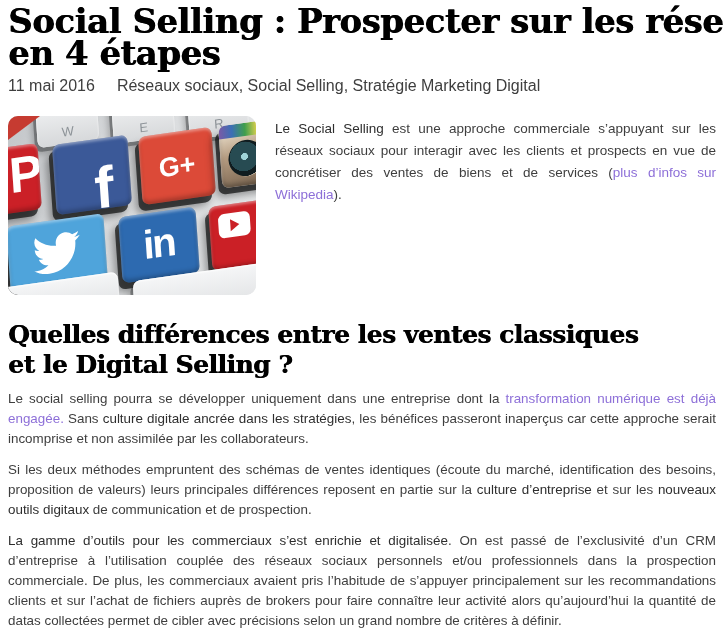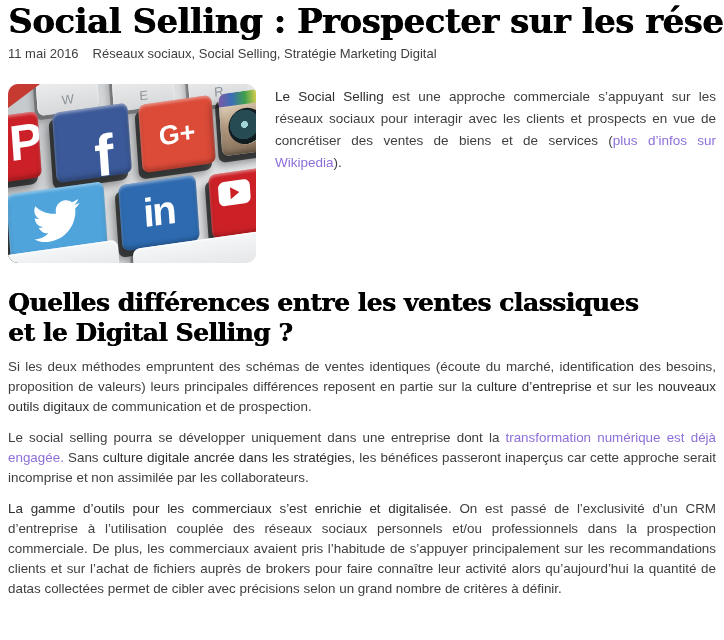--- a/index.html
+++ b/index.html
@@ -40,25 +40,25 @@
     font-size:25px;
     line-height:30px;
     letter-spacing:-0.5px;
     margin-top:25px;
     margin-bottom:9px;
     text-shadow:0.6px 0 currentColor;
   }
 
   
   .meta{
-    font-size:13px;
+    font-size:16px;
     line-height:15px;
     color:#3e3e3e;
     display:flex;
-    gap:14px;
+    gap:22px;
     margin-bottom:23px;
   }
   .meta .cats{cursor:pointer;}
 
   
   .media-row{display:flex;gap:19px;}
   .intro{
     flex:1;
     font-size:13.5px;
     line-height:22px;
@@ -146,20 +146,21 @@
   .kbot1{left:-8px;top:164px;width:120px;height:54px;}
   .kbot2{left:126px;top:156px;width:132px;height:58px;}
 </style>
 </head>
 <body>
 
 <div class="page">
 
   <h1>
     <span class="tl">Social Selling : Prospecter sur les réseaux sociaux</span>
+    <span class="tl">en 4 étapes</span>
   </h1>
 
   <div class="meta">
     <span>11 mai 2016</span>
     <span class="cats">Réseaux sociaux, Social Selling, Stratégie Marketing Digital</span>
   </div>
 
   <div class="media-row">
 
     <figure class="kb" title="Clavier d’ordinateur avec touches aux logos des réseaux sociaux (Pinterest, Facebook, Google+, Instagram, Twitter, LinkedIn, YouTube)">
@@ -207,17 +208,17 @@
     </figure>
 
     <p class="intro"><span class="b">Le Social Selling</span><span> est une approche commerciale s’appuyant sur les réseaux sociaux pour interagir avec les clients et prospects en vue de concrétiser des ventes de biens et de services (</span><a class="lnk" href="#">plus d’infos sur Wikipedia</a><span>).</span></p>
   </div>
 
   <h2>
     <span class="tl">Quelles différences entre les ventes classiques</span>
     <span class="tl">et le Digital Selling ?</span>
   </h2>
 
+  <p class="body-p"><span>Le social selling pourra se développer uniquement dans une entreprise dont la </span><a class="lnk" href="#">transformation numérique est déjà engagée.</a><span> Sans </span><span class="b">culture digitale ancrée dans les stratégies</span><span>, les bénéfices passeront inaperçus car cette approche serait incomprise et non assimilée par les collaborateurs.</span></p>
   <p class="body-p"><span>Si les deux méthodes empruntent des schémas de ventes identiques (écoute du marché, identification des besoins, proposition de valeurs) leurs principales différences reposent en partie sur la </span><span class="b">culture d’entreprise</span><span> et sur les </span><span class="b">nouveaux outils digitaux</span><span> de communication et de prospection.</span></p>
-  <p class="body-p"><span>Le social selling pourra se développer uniquement dans une entreprise dont la </span><a class="lnk" href="#">transformation numérique est déjà engagée.</a><span> Sans </span><span class="b">culture digitale ancrée dans les stratégies</span><span>, les bénéfices passeront inaperçus car cette approche serait incomprise et non assimilée par les collaborateurs.</span></p>
   <p class="body-p"><span class="b">La gamme d’outils pour les commerciaux s’est enrichie et digitalisée</span><span>. On est passé de l’exclusivité d’un CRM d’entreprise à l’utilisation couplée des réseaux sociaux personnels et/ou professionnels dans la prospection commerciale. De plus, les commerciaux avaient pris l’habitude de s’appuyer principalement sur les recommandations clients et sur l’achat de fichiers auprès de brokers pour faire connaître leur activité alors qu’aujourd’hui la quantité de datas collectées permet de cibler avec précisions selon un grand nombre de critères à définir.</span></p>
 
 </div>
 
 </body></html>

